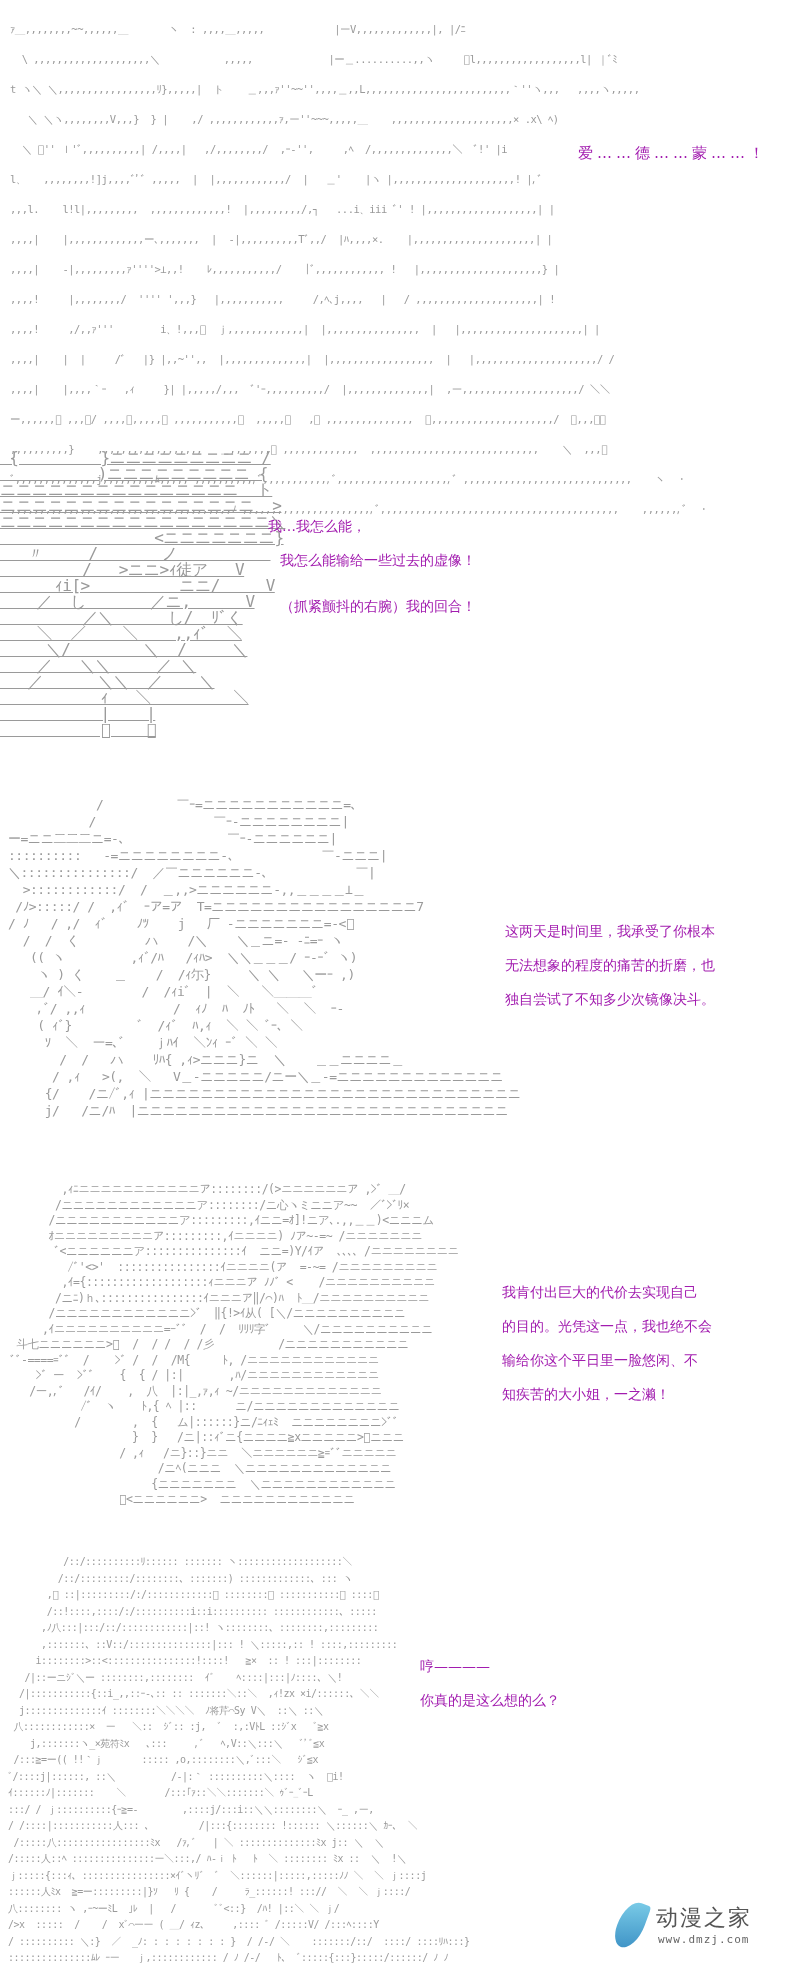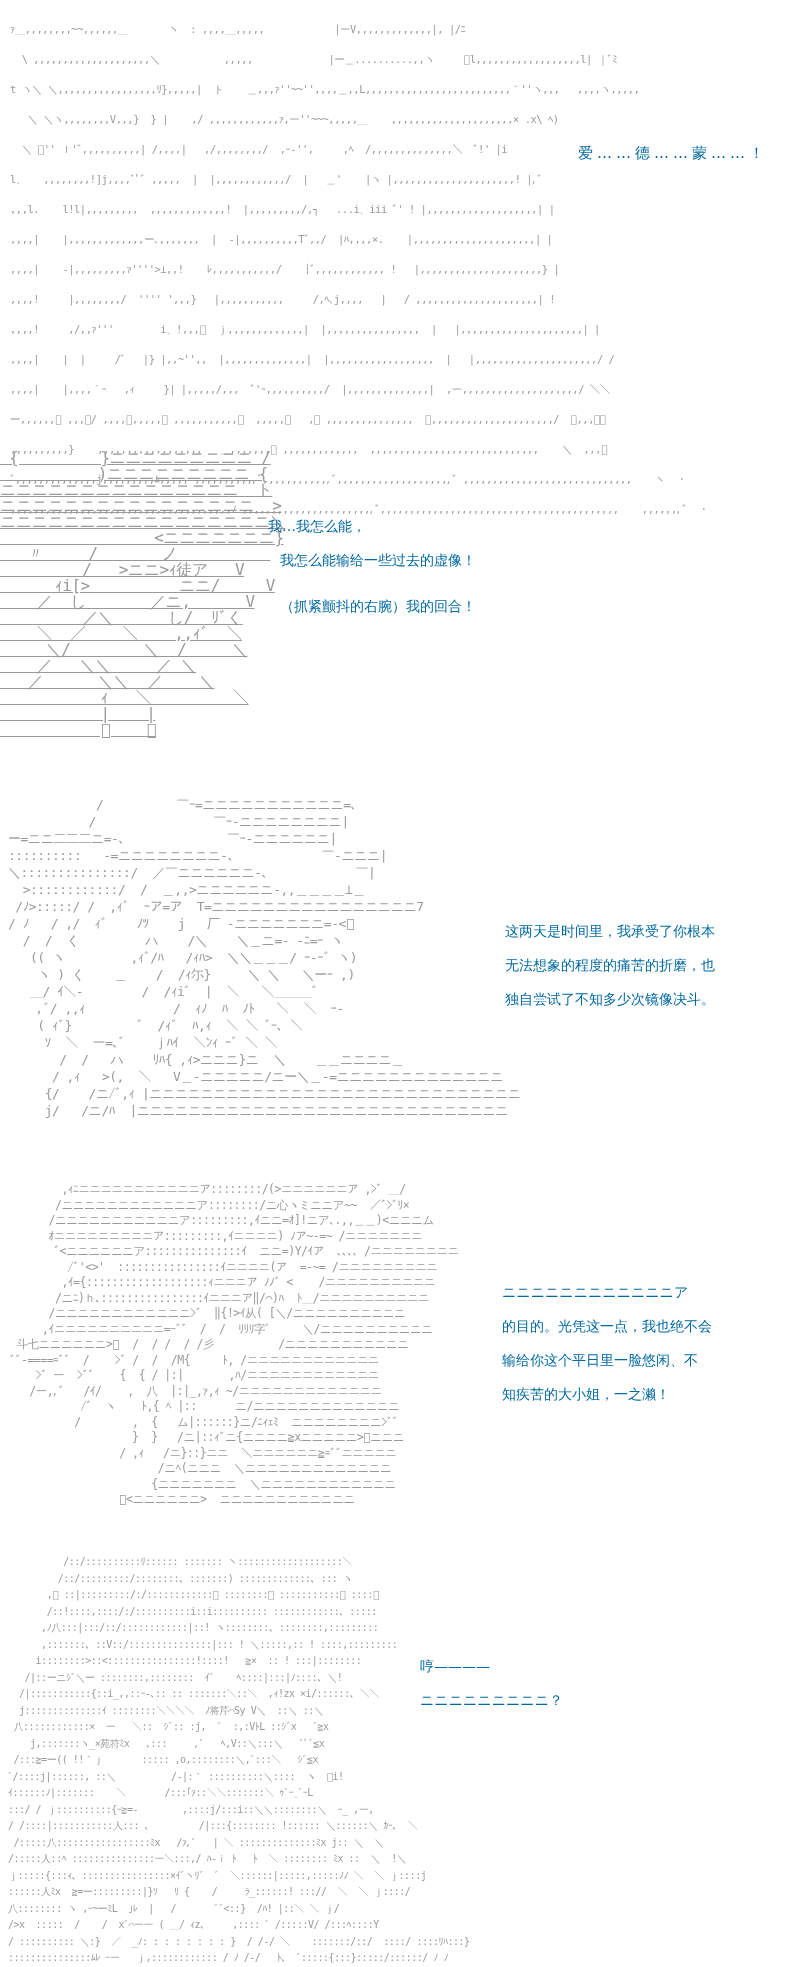--- a/index.html
+++ b/index.html
@@ -1,21 +1,21 @@
 <!DOCTYPE html>
 <html><head>
 <meta charset="utf-8">
 <style>
   html, body { margin:0; padding:0; background:#ffffff; }
   body { width:800px; height:1967px; position:relative; overflow:hidden;
          font-family:"DejaVu Sans", sans-serif; color:#222; }
   .panel { position:absolute; left:0; width:800px; }
   .aa { position:absolute; font-family:"DejaVu Sans Mono", monospace; font-size:11px;
         line-height:13px; color:#9a9a9a; white-space:pre; letter-spacing:-0.5px; }
-  .caption { position:absolute; font-size:14px; line-height:20px; color:#0369a1; white-space:nowrap; }
+  .caption { position:absolute; font-size:14px; line-height:20px; color:#a21caf; white-space:nowrap; }
   .caption div { margin-bottom:14px; }
   .logo { position:absolute; right:12px; bottom:10px; width:170px; height:60px; }
   .logo .drop { position:absolute; left:0; top:4px; width:26px; height:48px;
        background:linear-gradient(160deg,#7fd0ea,#3a8fc4); border-radius:60% 10% 60% 40%;
        transform:rotate(20deg); }
   .logo .name { position:absolute; left:38px; top:6px; font-size:22px; color:#555; letter-spacing:2px; }
   .logo .url { position:absolute; left:40px; top:36px; font-size:11px; color:#666;
        font-family:"DejaVu Sans Mono", monospace; letter-spacing:1px; }
 </style>
 </head>
@@ -113,21 +113,21 @@
     &gt;ﾞ ー  &gt;ﾞﾞ    {  { / |:|       ,ﾊ/ニニニニニニニニニニニニ
    /ー,,ﾞ   /ｲ/    ,  八  |:|_,ｧ,ｨ ~/ニニニニニニニニニニニニニ
            /ﾞ  ヽ    ﾄ,{ ﾍ |::      ニ/ニニニニニニニニニニニニニ
           /        ,  {   ム|::::::}ニ/ﾆｨｪﾐ  ニニニニニニニニ&gt;ﾞﾞ
                    }  }   /ニ|::ｨﾞニ{ニニニニ≧xニニニニニ&gt;ﾞニニニ
                  / ,ｨ   /ニ}::}ニニ  ＼ニニニニニニ≧=ﾞﾞニニニニニ
                        /ニﾍ(ニニニ  ＼ニニニニニニニニニニニニニ
                       {ニニニニニニニ  ＼ニニニニニニニニニニニニ
                  ﾞ&lt;ニニニニニニ&gt;  ニニニニニニニニニニニニ</div>
   <div class="caption" style="left:502px; top:106px;">
-    <div>ニニニニニニニニニニニニア</div>
+    <div>我肯付出巨大的代价去实现自己</div>
     <div>的目的。光凭这一点，我也绝不会</div>
     <div>输给你这个平日里一脸悠闲、不</div>
     <div>知疾苦的大小姐，一之濑！</div>
   </div>
 </section>
 
 <section class="panel" style="top:1540px; height:427px;">
   <div class="aa" style="left:8px; top:14px; font-size:10px; line-height:16.5px;">          /::/::::::::::ﾘ:::::: ::::::: ヽ:::::::::::::::::::＼
          /::/:::::::::/::::::::､ :::::::) :::::::::::::､ ::: ヽ
        ,ﾞ ::|:::::::::/:/::::::::::::､ ::::::::､ :::::::::::､ ::::ﾞ
@@ -148,16 +148,21 @@
  /:::::八:::::::::::::::::ﾐx   /ｧ,ﾞ   | ＼ ::::::::::::::ﾐx j:: ＼  ＼
 /:::::人::ﾍ :::::::::::::::ー＼:::,/ ﾊ-ｉ ﾄ   ﾄ  ＼ :::::::: ﾐx ::  ＼  !＼
 ｊ:::::{:::ｨ､ ::::::::::::::::×ｲﾞヽﾘﾞ  ﾞ  ＼::::::|:::::,:::::ﾉﾉ ＼  ＼ ｊ::::j
 ::::::人ﾐx  ≧=ー:::::::::|}ｿ   ﾘ {    /     ﾗ_::::::! ::://  ＼  ＼ ｊ::::/
 八:::::::: ヽ ,ｰ~ーﾐL  ｣ﾚ  |   /       ﾞﾞ&lt;::}  /ﾊ! |::＼ ＼ ｊ/
 /&gt;x  :::::  /    /  xﾞ⌒ーー ( ＿/ ｨz､     ,:::: ﾞ /:::::V/ /:::ﾍ::::Y
 / :::::::::: ＼:}  ／  _ﾉ: : : : : : : : }  / /-/ ＼    :::::::/::/  ::::/ ::::ﾘﾊ:::}
 :::::::::::::::ﾑﾚ ｰー   ｊ,:::::::::::: / ﾉ /-/   ﾄ､  ﾞ:::::{:::}:::::/::::::/ ﾉ ﾉ</div>
   <div class="caption" style="left:420px; top:116px;">
     <div>哼————</div>
-    <div>ニニニニニニニニニ？</div>
+    <div>你真的是这么想的么？</div>
   </div>
 
+  <div class="logo">
+    <span class="drop"></span>
+    <span class="name">动漫之家</span>
+    <span class="url">www.dmzj.com</span>
+  </div>
 </section>
 
 </body></html>

